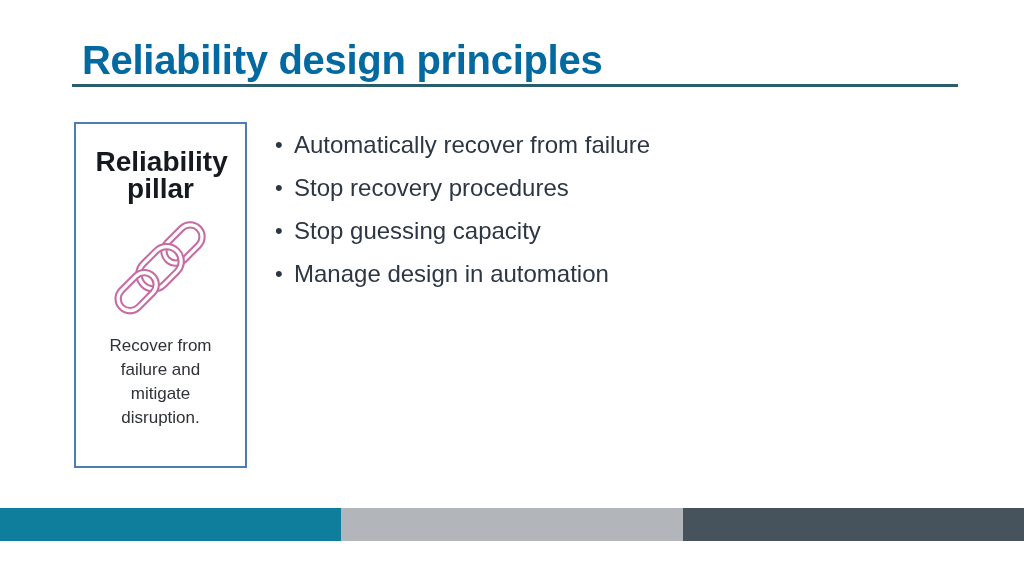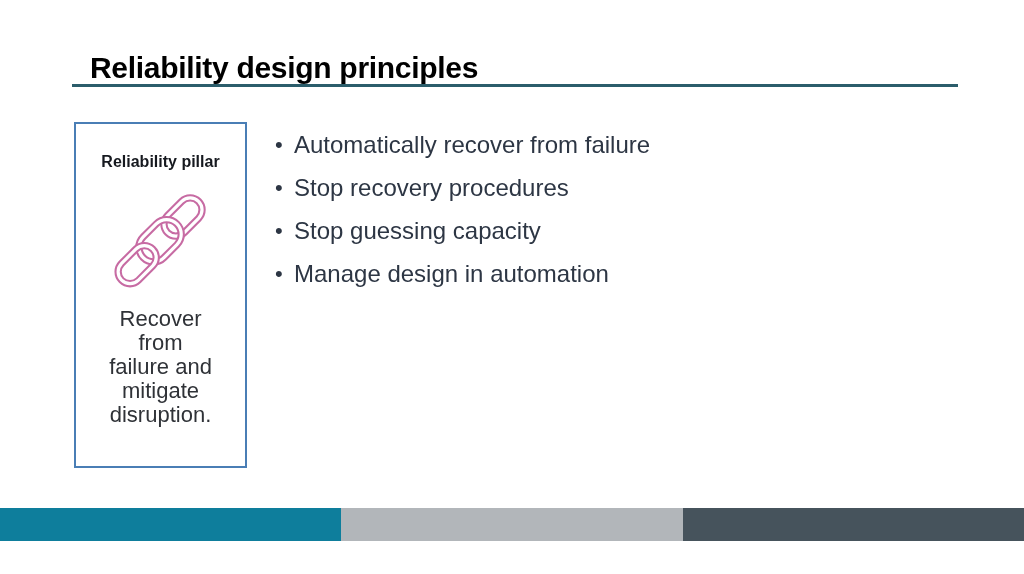--- a/index.html
+++ b/index.html
@@ -12,26 +12,26 @@
     position: relative;
     width: 1024px;
     height: 574px;
     background: #ffffff;
     overflow: hidden;
   }
   .slide-title {
     position: absolute;
     left: 78px;
     top: 38px;
-    margin: 12px;
-    font-size: 30px;
+    margin: 4px;
+    font-size: 40px;
     line-height: 36px;
     font-weight: 800;
     letter-spacing: -0.3px;
-    color: #000000;
+    color: #0369a1;
   }
   .title-rule {
     position: absolute;
     left: 72px;
     top: 84px;
     width: 886px;
     height: 3px;
     background: #2b5d6b;
   }
   .pillar-card {
@@ -43,34 +43,34 @@
     border: 2px solid #4a7eb5;
     background: #ffffff;
     display: flex;
     flex-direction: column;
     align-items: center;
     text-align: center;
   }
   .pillar-card-title {
     margin-top: 24px;
     max-width: 130px;
-    font-size: 16px;
+    font-size: 28px;
     line-height: 27px;
     font-weight: 700;
     color: #16191f;
   }
   .chain-icon-wrap {
     margin-top: 8px;
     width: 110px;
     height: 112px;
   }
   .pillar-card-desc {
     max-width: 108px;
     margin-top: 12px;
-    font-size: 22px;
+    font-size: 17px;
     line-height: 24px;
     font-weight: 400;
     color: #2f3237;
   }
   .bullets {
     position: absolute;
     left: 275px;
     top: 128px;
     width: 640px;
     margin: 0;

